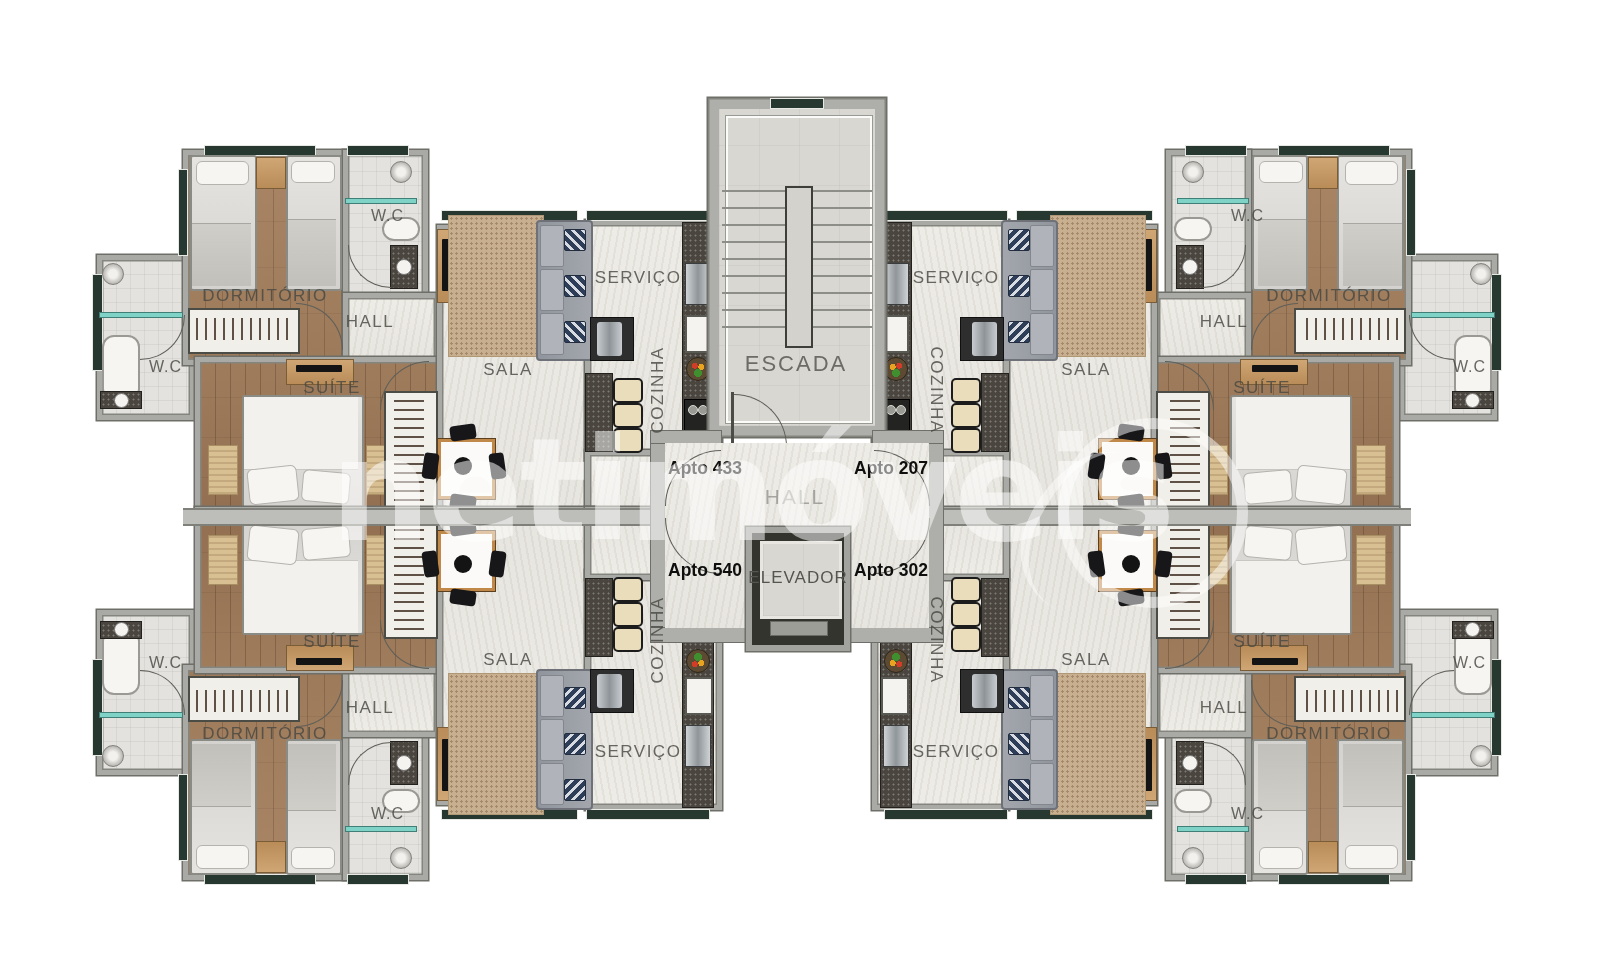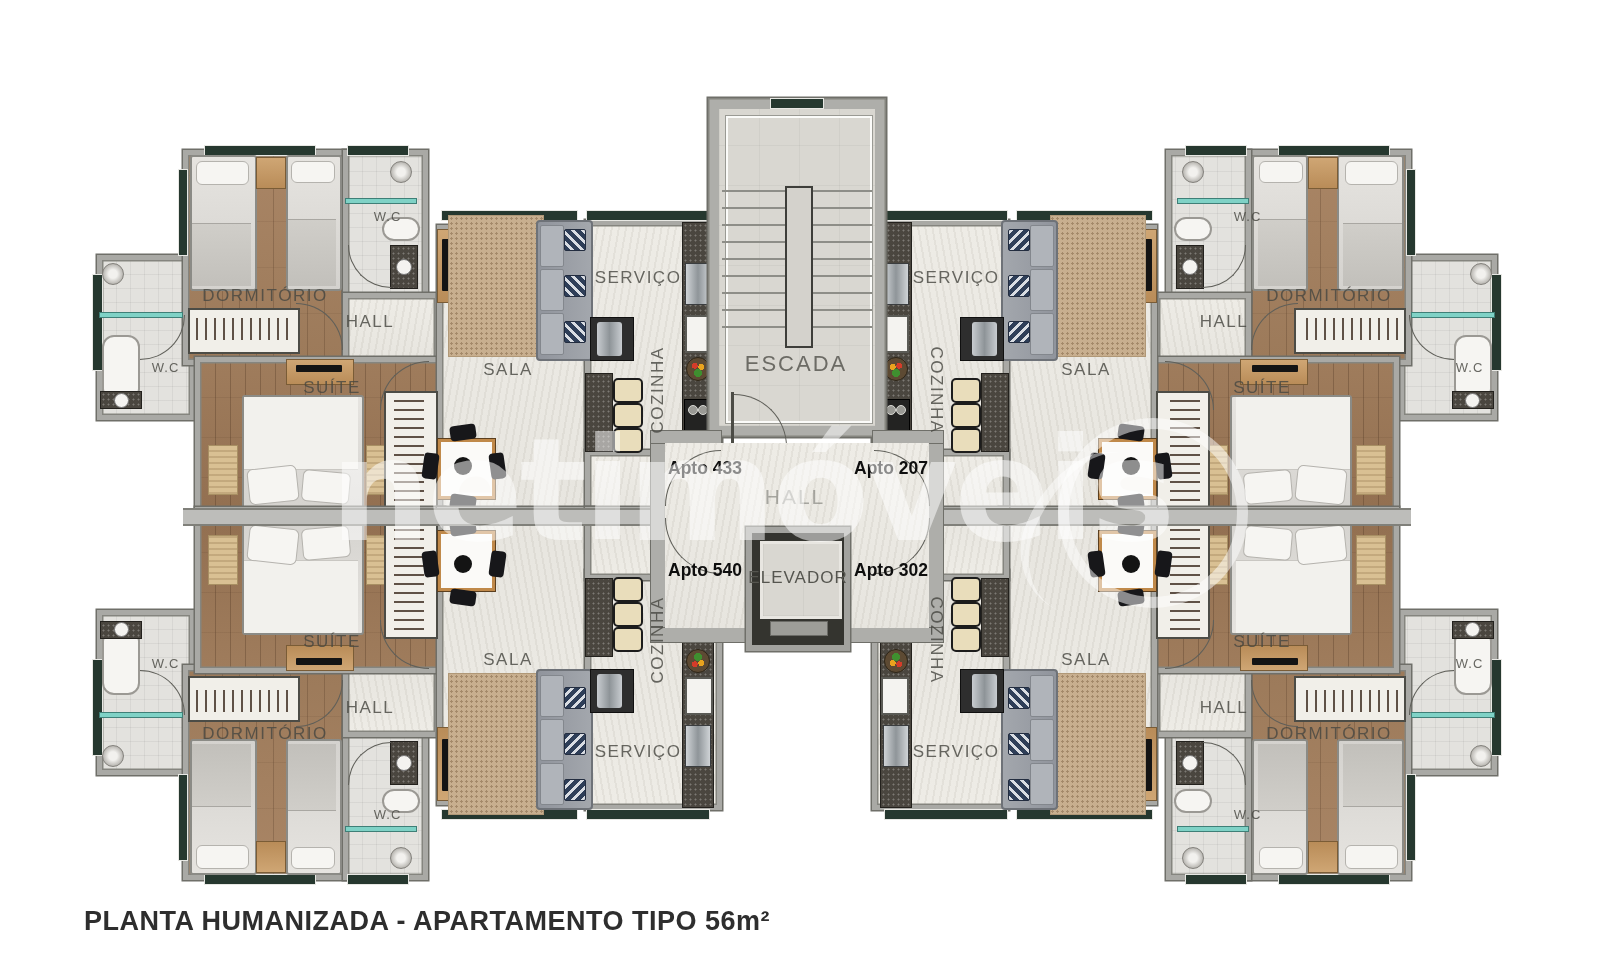--- a/index.html
+++ b/index.html
@@ -57,21 +57,21 @@
   .tealglass{background:#7fd2c6;box-shadow:0 0 0 1px #3f7f77;}
   .tub{background:#f6f5f2;border:2px solid #9b9994;border-radius:12px;}
   .circ{border-radius:50%;}
   .showerhead{background:radial-gradient(#f2f1ee 30%,#b9b7b2 70%);border:1px solid #83817c;}
   .sinkdot{background:#f4f3f0;border:1px solid #777;}
   .fruit{background:radial-gradient(circle at 35% 35%, #d43c2a 0 3px, transparent 3px),radial-gradient(circle at 65% 40%, #e9a31e 0 3px, transparent 3px),radial-gradient(circle at 50% 68%, #3f8f2f 0 4px, transparent 4px),#5d4a33;border:1px solid #2e2619;border-radius:50%;}
   .arc{position:absolute;background:transparent;}
   
   .room-label{position:absolute;transform:translate(-50%,-50%);color:rgba(72,72,66,.82);
       font-size:17px;letter-spacing:1.5px;white-space:nowrap;}
-  .room-label.small{font-size:13px;letter-spacing:1px;padding-left:41px;}
+  .room-label.small{font-size:16px;letter-spacing:1px;padding-left:41px;}
   .vert-l{transform:translate(-50%,-50%) rotate(-90deg);}
   .vert-r{transform:translate(-50%,-50%) rotate(90deg);}
   .core-label{position:absolute;transform:translate(-50%,-50%);color:#6c6b65;font-size:21px;letter-spacing:2px;white-space:nowrap;}
   .apto-label{position:absolute;transform:translate(-50%,-50%);color:#0e0e0e;font-weight:bold;font-size:17.5px;white-space:nowrap;}
   .slab{position:absolute;background:#bdbdba;border-top:2px solid #80807a;border-bottom:2px solid #80807a;}
   #watermark{position:absolute;left:330px;top:408px;width:900px;color:rgba(255,255,255,.52);
       font-size:142px;font-weight:bold;font-family:"DejaVu Sans",sans-serif;letter-spacing:-4px;pointer-events:none;}
   #wm-circle{position:absolute;left:1058px;top:418px;width:168px;height:168px;border:11px solid rgba(255,255,255,.5);border-radius:50%;}
   #wm-swoosh{position:absolute;left:1028px;top:448px;width:120px;height:170px;border:0;border-left:10px solid rgba(255,255,255,.45);border-radius:50% 50% 50% 50%/60% 60% 40% 40%;transform:rotate(24deg);}
   #page-title{position:absolute;left:84px;top:906px;color:#2e2e2e;font-weight:bold;font-size:27px;letter-spacing:.5px;}
@@ -482,14 +482,13 @@
 
   <div class="apto-label" style="left:705px;top:468px;">Apto 433</div>
   <div class="apto-label" style="left:891px;top:468px;">Apto 207</div>
   <div class="apto-label" style="left:705px;top:570px;">Apto 540</div>
   <div class="apto-label" style="left:891px;top:570px;">Apto 302</div>
 
   <div id="watermark">netimóveis</div>
   <div id="wm-circle"></div>
   <div id="wm-swoosh"></div>
 
-  <div id="page-title">PLANTA HUMANIZADA - APARTAMENTO TIPO 56m²</div>
 </div>
 
 </body></html>

